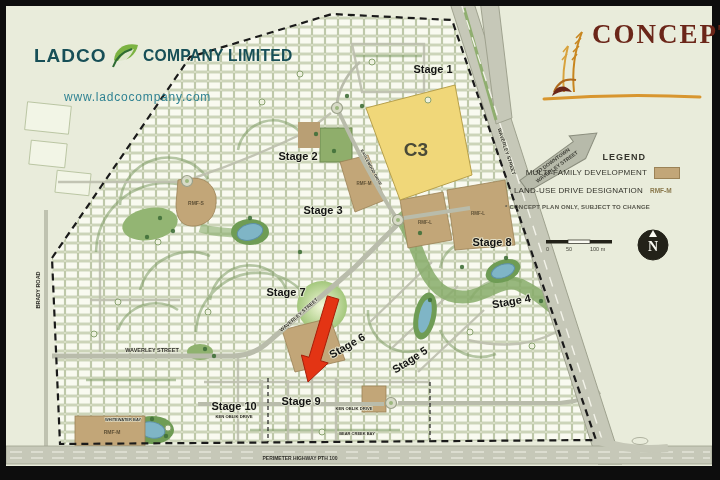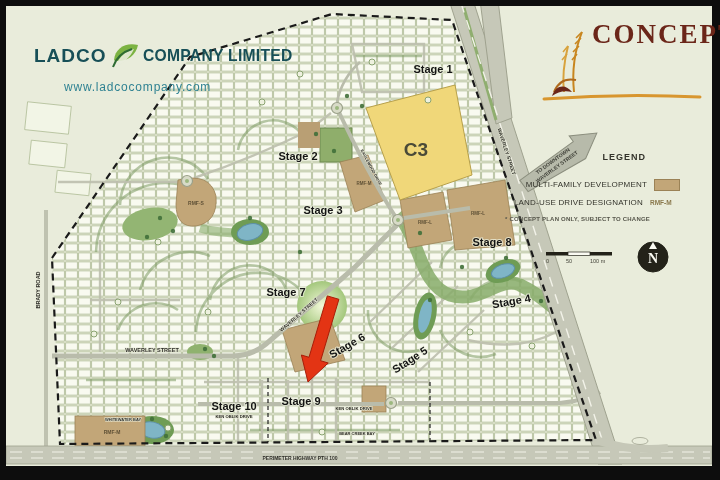--- a/index.html
+++ b/index.html
@@ -7,34 +7,34 @@
        font-family:"Liberation Sans",sans-serif;}
   .frame{position:absolute;inset:0;}
   svg.mapcanvas{position:absolute;left:0;top:0;width:720px;height:480px;}
 
   
   .ladco{position:absolute;left:34px;top:40px;}
   .ladco-row{display:flex;align-items:center;gap:3px;}
   .ladco-name{font-size:19px;font-weight:800;color:#174f57;letter-spacing:1px;}
   .ladco-suffix{font-size:17px;font-weight:700;color:#174f57;transform:scaleX(.92);transform-origin:left;
                 letter-spacing:.3px;white-space:nowrap;}
-  .ladco-url{font-size:12px;color:#2f8292;letter-spacing:.8px;margin-top:8px;margin-left:30px;}
+  .ladco-url{font-size:12px;color:#2f8292;letter-spacing:.8px;margin-top:18px;margin-left:30px;}
 
   
   .pp{position:absolute;left:548px;top:22px;width:165px;}
   .pp-wheat{position:absolute;left:0;top:4px;}
   .pp-text{margin-left:44px;font-family:"Liberation Serif",serif;color:#6b2619;font-weight:700;
            letter-spacing:2px;line-height:.95;}
   .pp-line1{font-size:27px;}
   .pp-line2{font-size:27px;}
   .pp-swoosh{position:absolute;left:-6px;top:70px;}
 
   
   .legend{position:absolute;top:152px;right:40px;width:215px;text-align:right;color:#33332b;}
-  .legend-title{font-size:9px;font-weight:800;letter-spacing:1px;margin-right:34px;margin-bottom:16px;}
+  .legend-title{font-size:9px;font-weight:800;letter-spacing:1px;margin-right:34px;margin-bottom:4px;}
   .legend-row{display:flex;justify-content:flex-end;align-items:center;gap:7px;margin-bottom:5px;height:13px;}
   .legend-label{font-size:8px;font-weight:400;letter-spacing:.2px;}
   .legend-designation{font-size:6.5px;font-weight:700;color:#8b7a4e;width:30px;text-align:left;}
   .legend-note{font-size:6px;font-weight:700;color:#55554a;margin-top:7px;margin-right:30px;letter-spacing:.2px;}
   .legend-tools{display:flex;justify-content:flex-end;align-items:center;gap:12px;margin-top:16px;margin-right:8px;}
 </style>
 </head>
 <body>
 
 <div class="frame">

